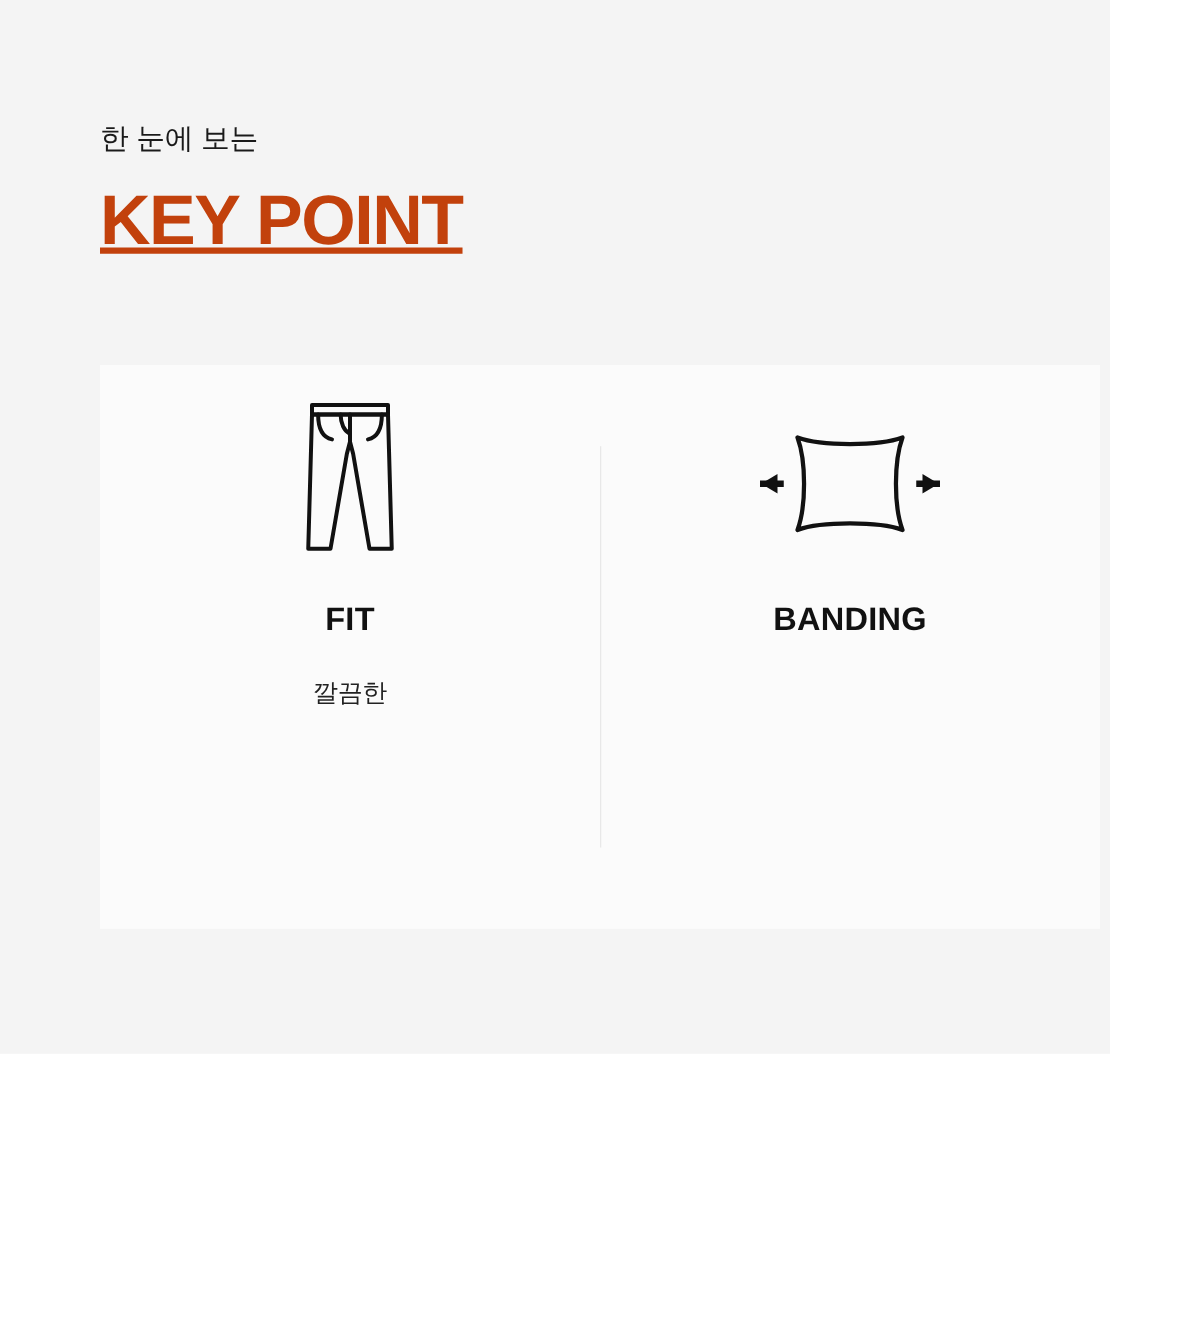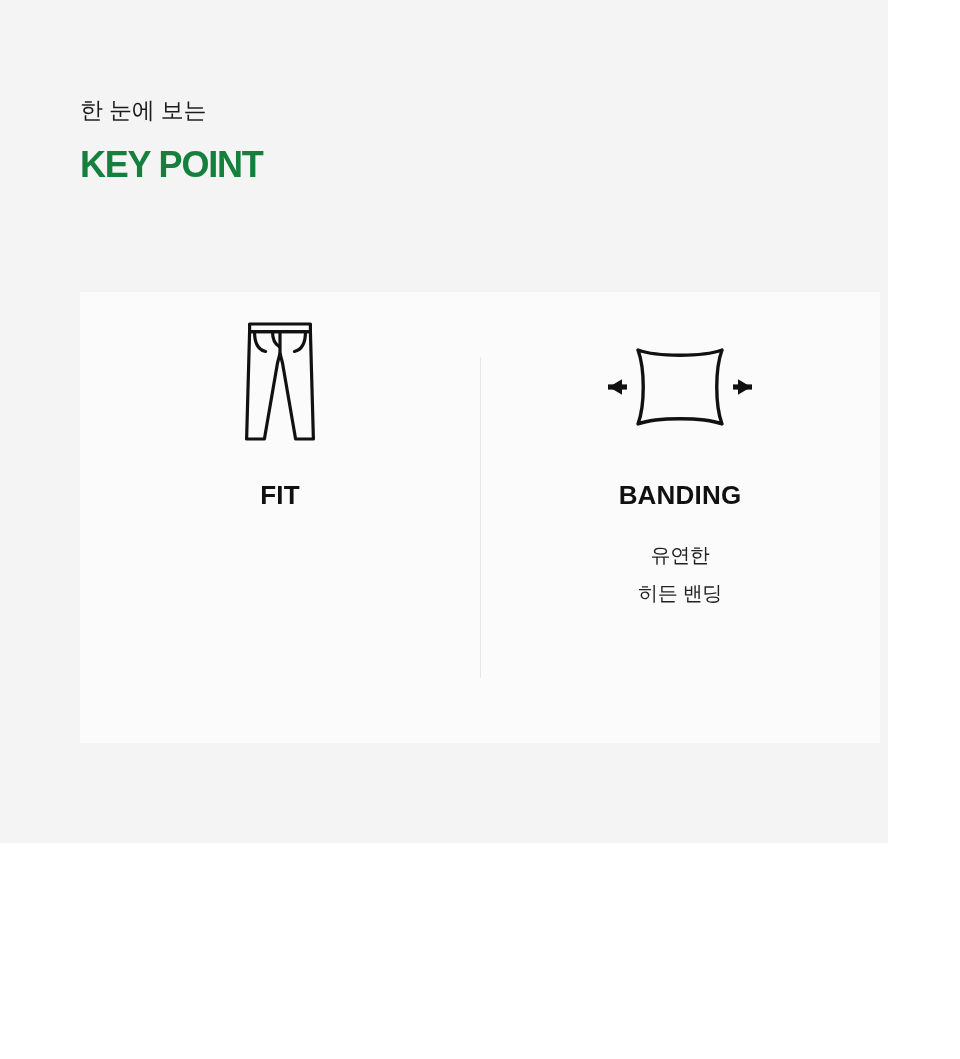--- a/index.html
+++ b/index.html
@@ -36,26 +36,27 @@
   }
   .heading-sub {
     font-size: 23px;
     font-weight: 500;
     color: #1a1a1a;
     line-height: 1.25;
     letter-spacing: -0.2px;
     margin: 0;
   }
   .heading-main {
-    font-size: 36px;
+    font-size: 56px;
     font-weight: 800;
-    color: #15803d;
+    color: #c2410c;
     line-height: 1.1;
     letter-spacing: -1.2px;
     margin: 20px 0 0 0;
+    text-decoration: underline;
   }
 
   
   .card {
     position: absolute;
     left: 80px;
     top: 292px;
     width: 800px;
     height: 451px;
     background: #fbfbfb;
@@ -137,20 +138,21 @@
           <path d="M10.5 10.6 C10.5 22 14.5 29 21.6 30.5"></path>
 
           <path d="M61.5 10.6 C61.5 22 57.5 29 50.4 30.5"></path>
 
           <path d="M36 10.6 L36 32.5"></path>
           <path d="M28.5 10.6 C28.5 18 31.5 23.5 35.2 25.5"></path>
         </svg>
       </div>
       <p class="feature-title">FIT</p>
       <p class="feature-desc">
+        <span>깔끔한</span>
       </p>
     </div>
 
     <div class="card-col">
       <div class="icon-wrap">
         <svg width="170" height="92" viewBox="0 0 170 92" fill="none">
 
           <path d="M43 9 C62 16 108 16 127 9 C120 28 120 64 127 83 C108 76 62 76 43 83 C50 64 50 28 43 9 Z" stroke="#111111" stroke-width="3.4" stroke-linejoin="round" fill="none"></path>
 
           <g fill="#111111">
@@ -158,22 +160,18 @@
             <path d="M14 46 L27 38.2 L27 53.8 Z"></path>
           </g>
 
           <g fill="#111111">
             <rect x="138" y="43.4" width="19" height="5.2"></rect>
             <path d="M156 46 L143 38.2 L143 53.8 Z"></path>
           </g>
         </svg>
       </div>
       <p class="feature-title">BANDING</p>
-      <p class="feature-desc">
-        <span>유연한</span>
-        <span>히든 밴딩</span>
-      </p>
     </div>
 
     <div class="card-divider"></div>
   </div>
 
 </section>
 
 </body></html>

